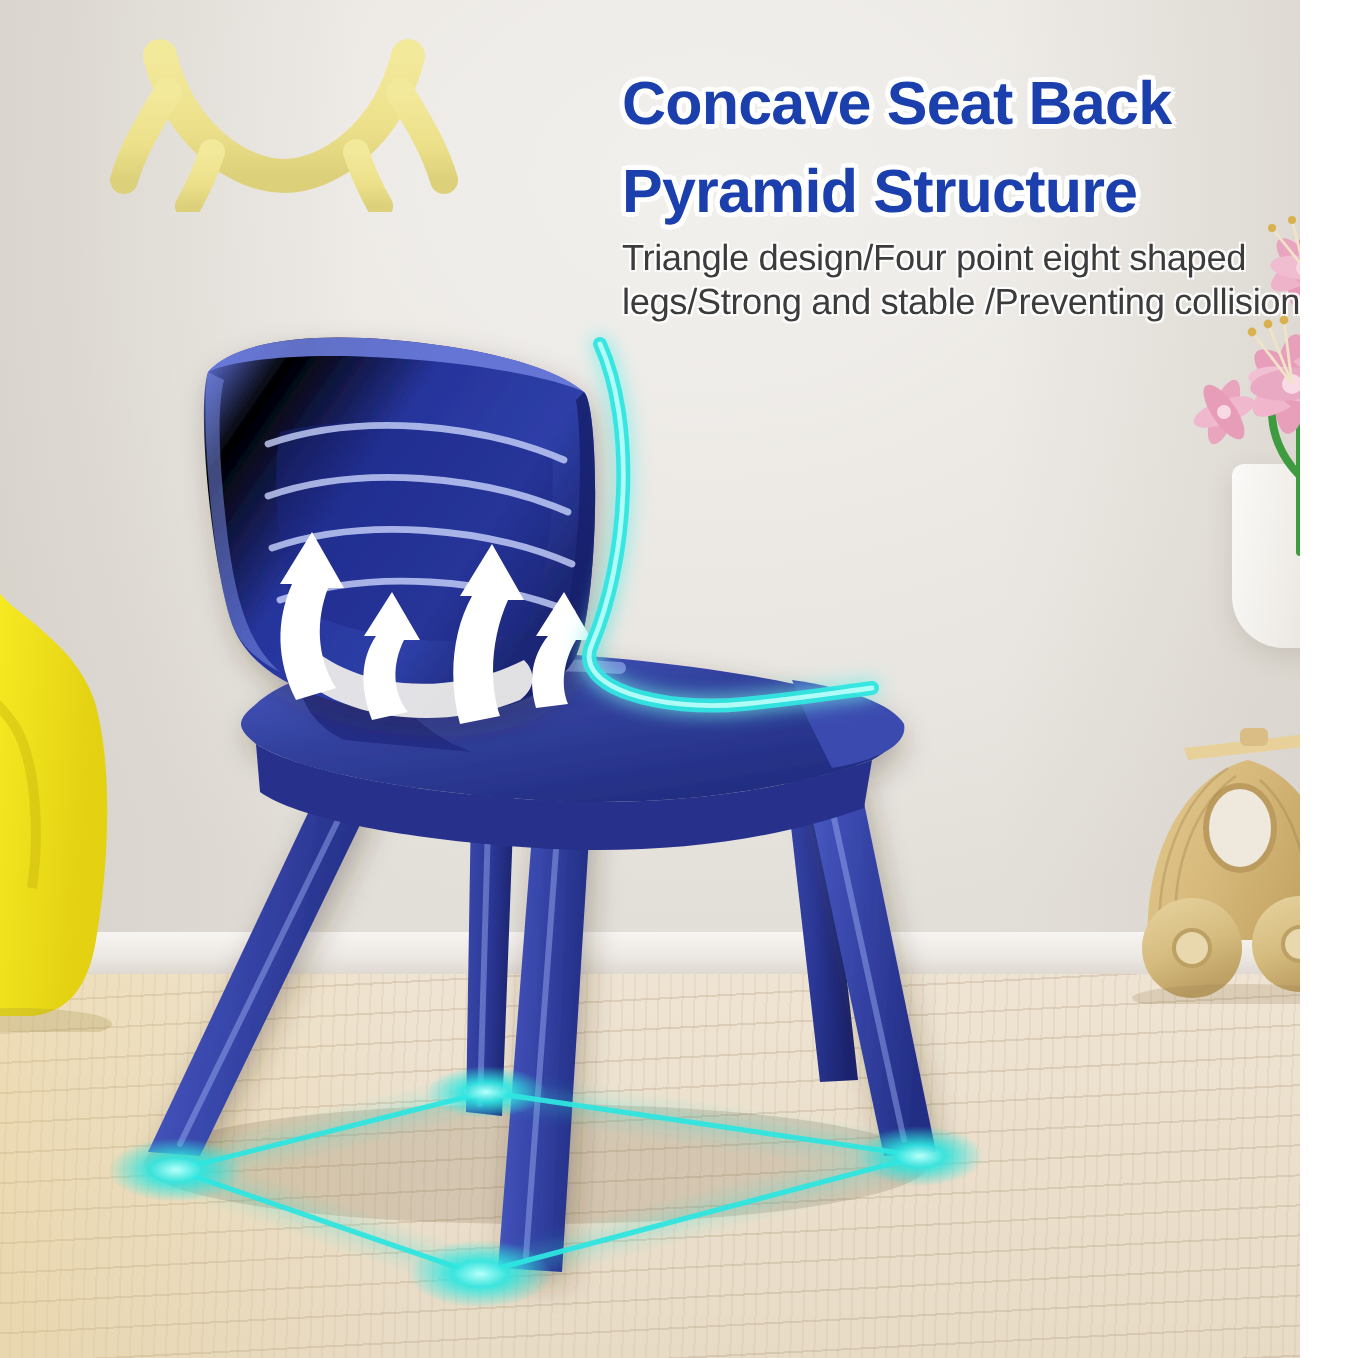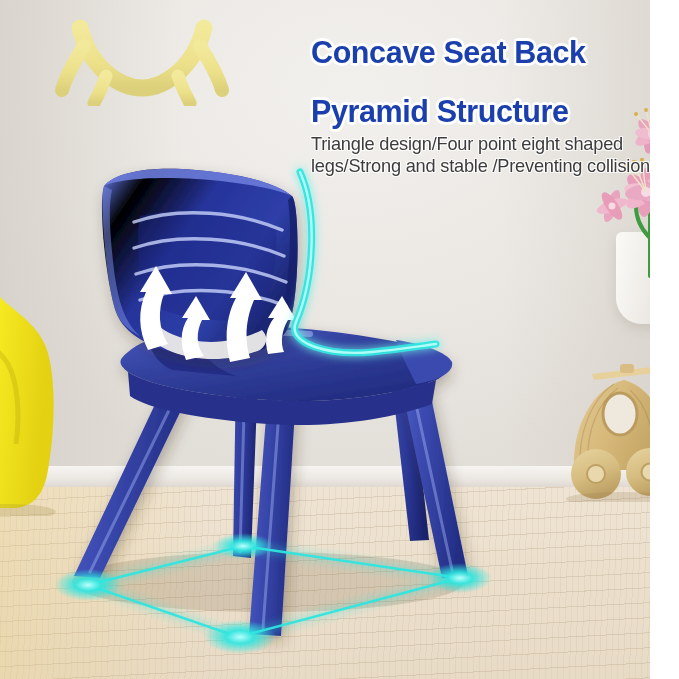--- a/index.html
+++ b/index.html
@@ -85,21 +85,21 @@
     text-shadow:
       -2px -2px 0 #fff, 2px -2px 0 #fff, -2px 2px 0 #fff, 2px 2px 0 #fff,
       -2.6px 0 0 #fff, 2.6px 0 0 #fff, 0 -2.6px 0 #fff, 0 2.6px 0 #fff;
   }
   .h-sub{
     margin-top:5px;font-size:18.2px;color:#3c3c3c;line-height:1.22;
     letter-spacing:-.2px;
     text-shadow:-1px -1px 0 rgba(255,255,255,.85), 1px -1px 0 rgba(255,255,255,.85),
                 -1px 1px 0 rgba(255,255,255,.85), 1px 1px 0 rgba(255,255,255,.85);
   }
-  .blk2{margin-top:27px;}
+  .blk2{margin-top:12px;}
 </style>
 </head>
 <body>
 
 <div id="stage">
 
   <div class="wall"></div>
   <div class="wall-shade-l"></div>
   <div class="wall-shade-r"></div>
   <div class="baseboard"></div>

